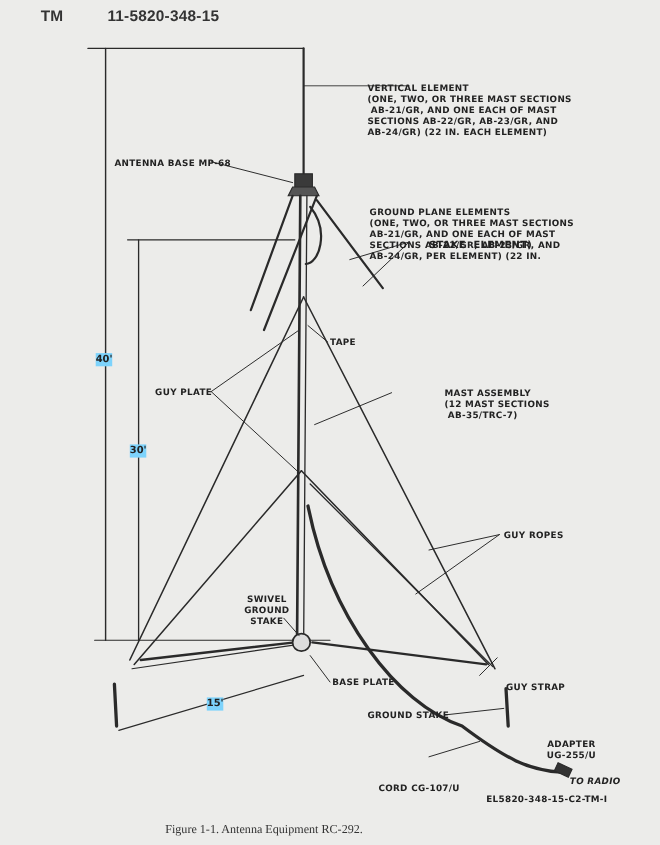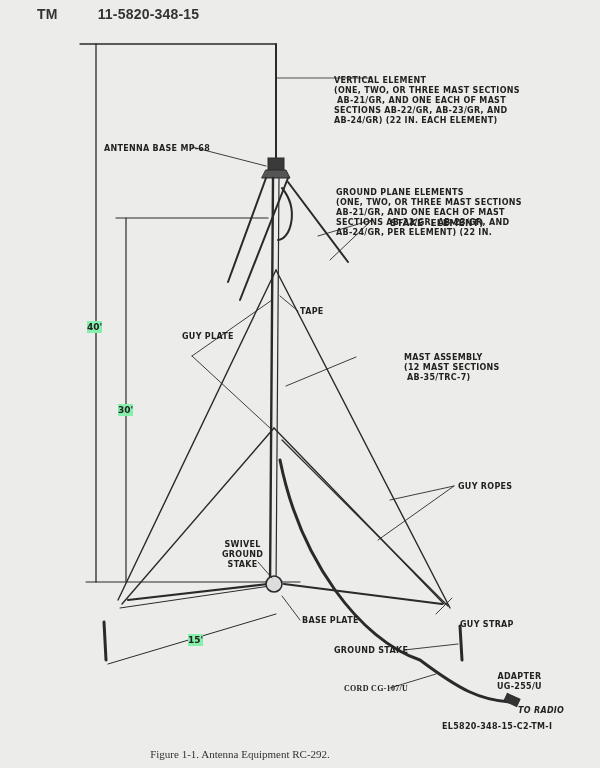--- a/index.html
+++ b/index.html
@@ -4,21 +4,21 @@
 <style>
   html, body { margin:0; padding:0; }
   body { width:600px; height:768px; background:#ececea; position:relative; overflow:hidden;
          font-family:"Liberation Sans", sans-serif; color:#222; }
   .hdr { position:absolute; left:9px; top:6px; font-size:14px; font-weight:bold; color:#333; letter-spacing:0.2px; }
   .hdr span { margin-right:12px;margin-left:28px; }
   svg.dia { position:absolute; left:0; top:0; }
   .lbl { position:absolute; font-family:"DejaVu Sans", sans-serif; font-weight:bold; font-size:8px;
          line-height:10px; color:#222; white-space:pre; letter-spacing:0.3px; }
   .ctr { text-align:center; }
-  .dim { position:absolute; font-family:"DejaVu Sans", sans-serif; font-size:9px; font-weight:bold; color:#222; background:#86efac; padding:1px 0; }
+  .dim { position:absolute; font-family:"DejaVu Sans", sans-serif; font-size:9px; font-weight:bold; color:#222; background:#7dd3fc; padding:1px 0; }
   .cap { position:absolute; top:748px; left:0; width:480px; text-align:center;
          font-family:"Liberation Serif", serif; font-size:11px; color:#333; }
 </style>
 </head>
 <body>
 
 <div class="hdr">
   <span>TM</span><span>11-5820-348-15</span>
 </div>
 
@@ -91,32 +91,32 @@
 SECTIONS AB-22/GR, AB-23/GR, AND
 AB-24/GR) (22 IN. EACH ELEMENT)</div>
 <div class="lbl" style="left:104px;top:144px;">ANTENNA BASE MP-68</div>
 <div class="lbl" style="left:336px;top:168px;margin-top:20px;">GROUND PLANE ELEMENTS
 (ONE, TWO, OR THREE MAST SECTIONS
 AB-21/GR, AND ONE EACH OF MAST
 SECTIONS AB-22/GR, AB-23/GR, AND
 AB-24/GR, PER ELEMENT) (22 IN.</div>
 <div class="lbl" style="left:390px;top:218px;font-size:9px;">STAKE  ELEMENT)</div>
 <div class="lbl" style="left:300px;top:307px;">TAPE</div>
-<div class="lbl" style="left:141px;top:332px;margin-left:41px;">GUY PLATE</div>
+<div class="lbl" style="left:141px;top:352px;">GUY PLATE</div>
 <div class="lbl" style="left:360px;top:353px;margin-left:44px;">MAST ASSEMBLY
 (12 MAST SECTIONS
  AB-35/TRC-7)</div>
 <div class="lbl" style="left:458px;top:482px;">GUY ROPES</div>
 <div class="lbl ctr" style="left:204px;top:540px;margin-left:18px;">SWIVEL
 GROUND
 STAKE</div>
 <div class="lbl" style="left:460px;top:620px;">GUY STRAP</div>
 <div class="lbl" style="left:302px;top:616px;">BASE PLATE</div>
 <div class="lbl" style="left:334px;top:646px;">GROUND STAKE</div>
-<div class="lbl" style="left:344px;top:684px;font-family:Liberation Serif, serif;">CORD CG-107/U</div>
+<div class="lbl" style="left:344px;top:712px;">CORD CG-107/U</div>
 <div class="lbl ctr" style="left:497px;top:672px;">ADAPTER
 UG-255/U</div>
 <div class="lbl" style="left:518px;top:706px;font-style:italic;">TO RADIO</div>
 <div class="lbl" style="left:442px;top:722px;">EL5820-348-15-C2-TM-I</div>
 
 <div class="dim" style="left:87px;top:321px;">40'</div>
 <div class="dim" style="left:118px;top:404px;">30'</div>
 <div class="dim" style="left:188px;top:634px;">15'</div>
 
 <div class="cap">Figure 1-1.  Antenna Equipment  RC-292.</div>

